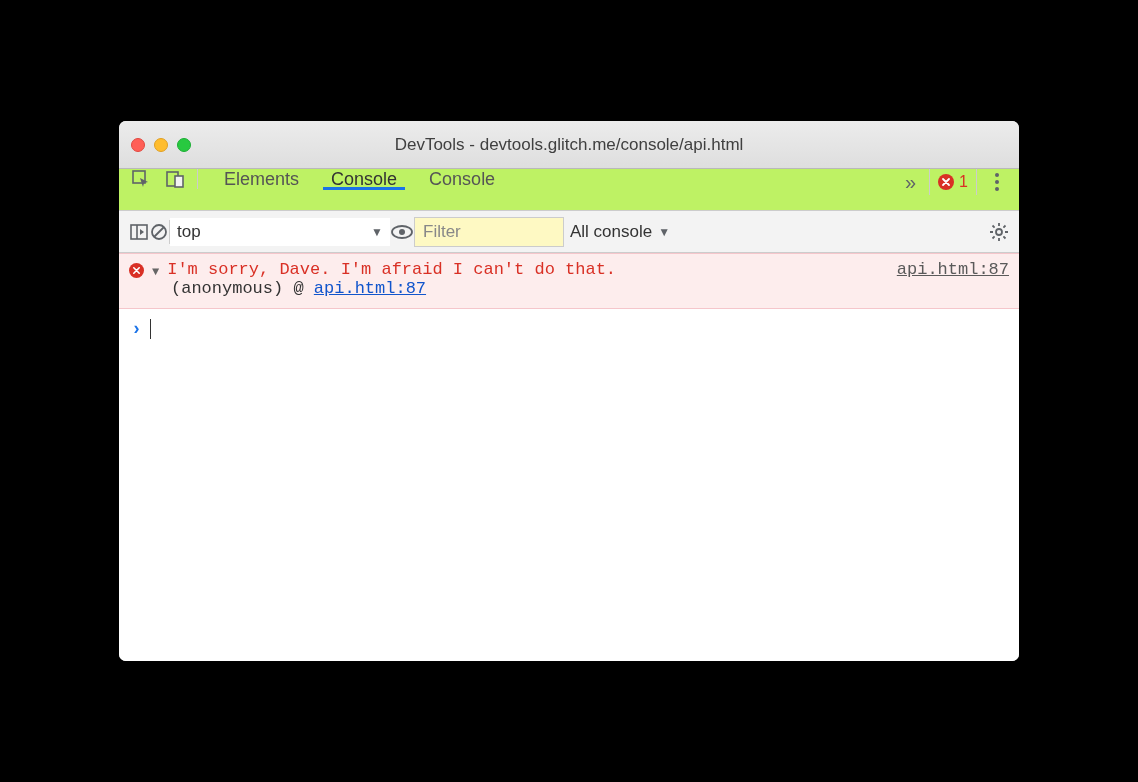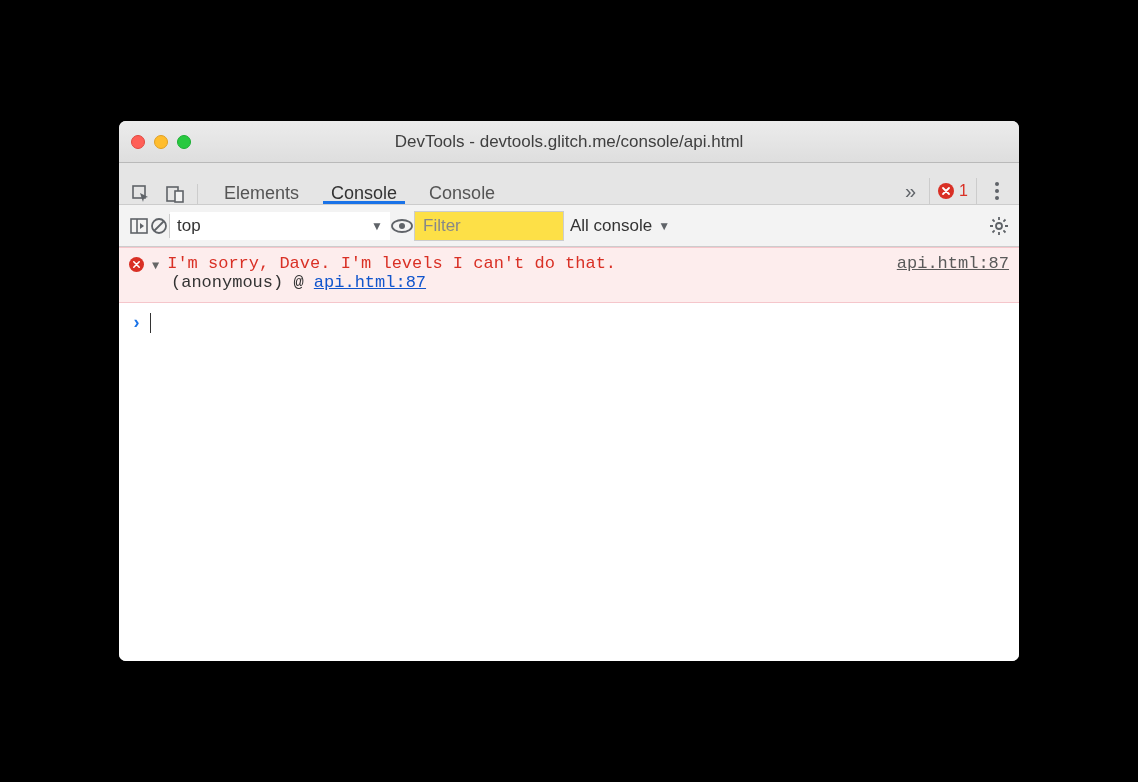--- a/index.html
+++ b/index.html
@@ -20,21 +20,21 @@
       width: 900px;
       height: 540px;
       background: #fff;
       border-radius: 7px;
       box-shadow: 0 20px 60px rgba(0,0,0,0.5);
       overflow: hidden;
       display: flex;
       flex-direction: column;
     }
     .titlebar {
-      height: 42px;
+      height: 48px;
       background: linear-gradient(to bottom, #ececec, #dedede);
       border-bottom: 1px solid #b9b9b9;
       display: flex;
       align-items: center;
       padding: 0 16px;
       position: relative;
     }
     .traffic-lights {
       display: flex;
       gap: 9px;
@@ -51,24 +51,24 @@
     .light.green { background: #28c940; border: 0.5px solid #1baf34; }
     .titlebar-title {
       flex: 1;
       text-align: center;
       font-size: 17px;
       color: #404040;
       font-weight: 400;
     }
     .tabbar {
       height: 42px;
-      background: #e5e5e5;
+      background: #bef264;
       border-bottom: 1px solid #ccc;
       display: flex;
-      align-items: flex-end;
+      align-items: flex-start;
       padding: 0 6px;
     }
     .tabbar-left {
       display: flex;
       align-items: center;
       gap: 14px;
       padding: 0 12px 0 6px;
       border-right: 1px solid #ccc;
     }
     .tabbar-tabs {
@@ -167,21 +167,21 @@
       color: #333;
       width: 220px;
       justify-content: space-between;
       cursor: pointer;
     }
     .context-select .tri {
       font-size: 12px;
       color: #5f6368;
     }
     .filter-input {
-      background: #fde047;
+      background: #fef9c3;
       border: 1px solid #ccc;
       padding: 4px 8px;
       font-size: 17px;
       color: #333;
       width: 150px;
       height: 30px;
     }
     .filter-input::placeholder { color: #888; }
     .levels-select {
       display: flex;
@@ -371,21 +371,21 @@
 
   <div class="console-body">
     <div class="error-row">
       <div class="error-main">
         <span class="row-err-icon">
           <svg width="9" height="9" viewBox="0 0 10 10">
               <path d="M2 2 L8 8 M8 2 L2 8" stroke="#fff" stroke-width="1.8" stroke-linecap="round"></path>
             </svg>
         </span>
         <span class="disclose">▼</span>
-        <span class="error-text">I'm sorry, Dave. I'm levels I can't do that.</span>
+        <span class="error-text">I'm sorry, Dave. I'm afraid I can't do that.</span>
         <span class="error-src">api.html:87</span>
       </div>
       <div class="error-trace">
         <span class="trace-fn">(anonymous)</span>
         <span>@</span>
         <span class="trace-link">api.html:87</span>
       </div>
     </div>
     <div class="prompt-row">
       <span class="prompt-chevron">›</span>

